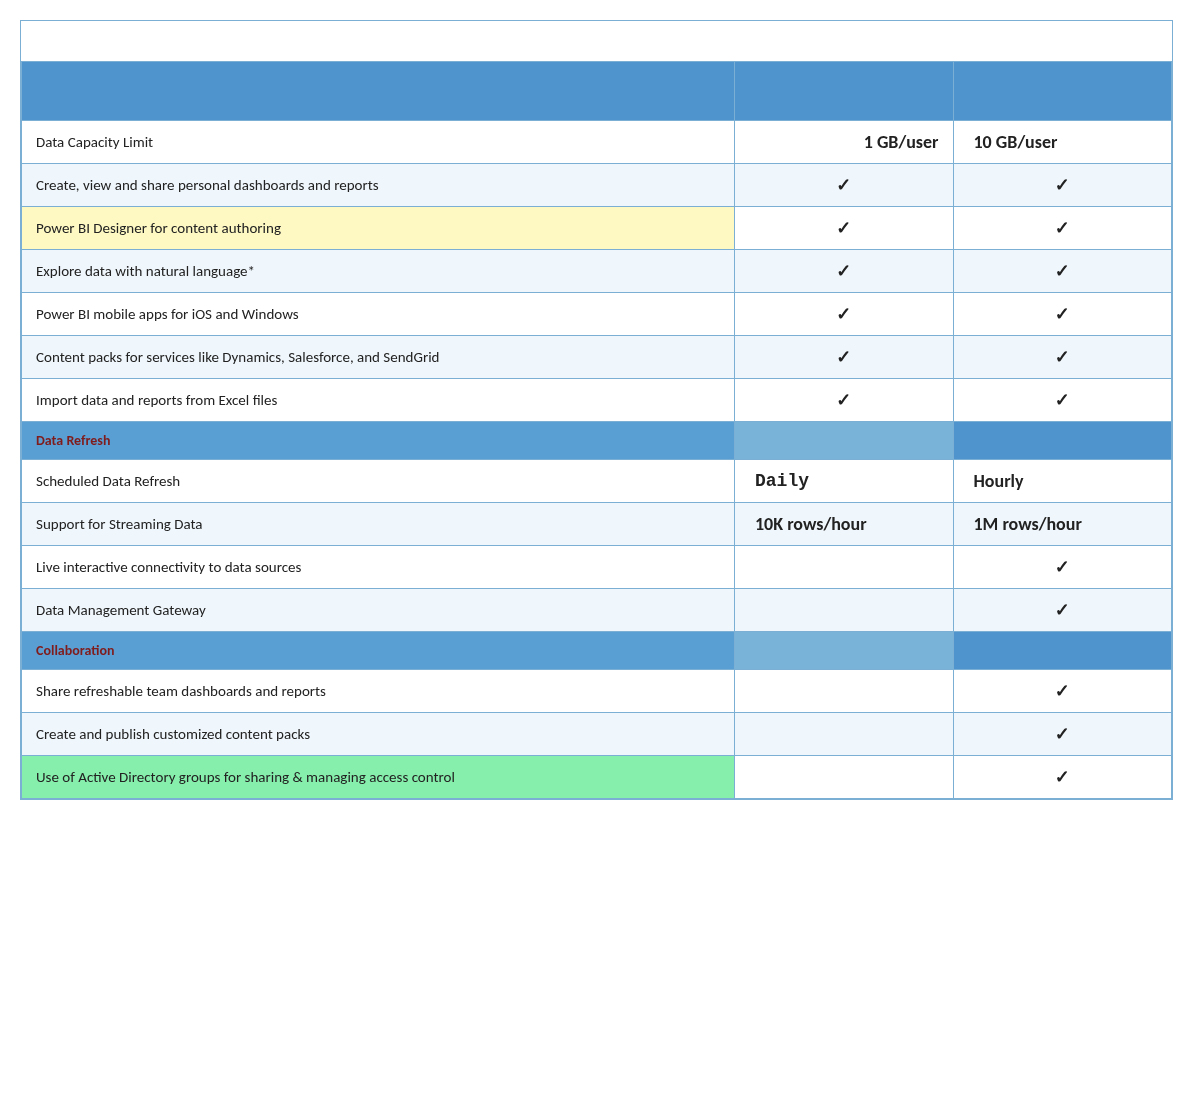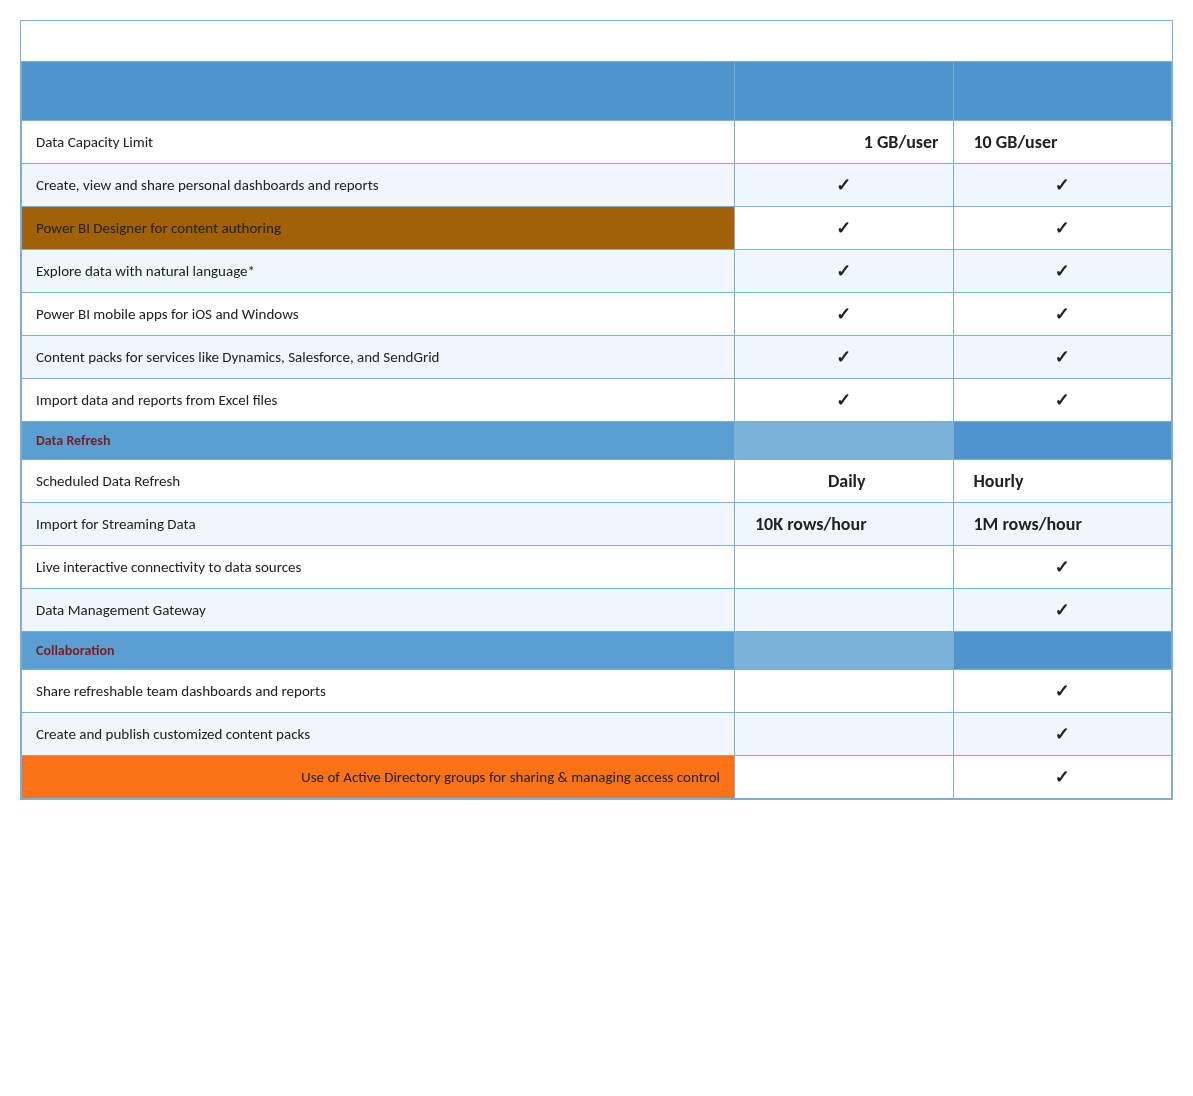--- a/index.html
+++ b/index.html
@@ -91,21 +91,21 @@
           <td style="background-color: rgb(255, 255, 255);">Data Capacity Limit</td>
           <td class="check-col" style="background-color: rgb(255, 255, 255); text-align: right; padding-left: 20px;">1 GB/user</td>
           <td class="check-col" style="background-color: rgb(255, 255, 255); text-align: left; padding-left: 20px;">10 GB/user</td>
         </tr>
         <tr class="data-row">
           <td style="background-color: rgb(240, 247, 252);">Create, view and share personal dashboards and reports</td>
           <td class="check-col" style="background-color: rgb(240, 247, 252);">✓</td>
           <td class="check-col" style="background-color: rgb(240, 247, 252);">✓</td>
         </tr>
         <tr class="data-row">
-          <td style="background-color: #a16207;">Power BI Designer for content authoring</td>
+          <td style="background-color: #fef9c3;">Power BI Designer for content authoring</td>
           <td class="check-col" style="background-color: rgb(255, 255, 255);">✓</td>
           <td class="check-col" style="background-color: rgb(255, 255, 255);">✓</td>
         </tr>
         <tr class="data-row">
           <td style="background-color: rgb(240, 247, 252);">Explore data with natural language*</td>
           <td class="check-col" style="background-color: rgb(240, 247, 252);">✓</td>
           <td class="check-col" style="background-color: rgb(240, 247, 252);">✓</td>
         </tr>
         <tr class="data-row">
           <td style="background-color: rgb(255, 255, 255);">Power BI mobile apps for iOS and Windows</td>
@@ -122,25 +122,25 @@
           <td class="check-col" style="background-color: rgb(255, 255, 255);">✓</td>
           <td class="check-col" style="background-color: rgb(255, 255, 255);">✓</td>
         </tr>
         <tr class="section-header">
           <td style="background-color: rgb(90, 159, 212);">Data Refresh</td>
           <td class="empty-col" style="background-color: rgb(122, 179, 216);"></td>
           <td class="empty-col-pro" style="background-color: rgb(79, 148, 205);"></td>
         </tr>
         <tr class="data-row">
           <td style="background-color: rgb(255, 255, 255);">Scheduled Data Refresh</td>
-          <td class="check-col" style="background-color: rgb(255, 255, 255); text-align: center; padding-left: 20px;">Daily</td>
+          <td class="check-col" style="background-color: rgb(255, 255, 255); text-align: left; padding-left: 20px; font-family: Liberation Mono, monospace;">Daily</td>
           <td class="check-col" style="background-color: rgb(255, 255, 255); text-align: left; padding-left: 20px;">Hourly</td>
         </tr>
         <tr class="data-row">
-          <td style="background-color: rgb(240, 247, 252);">Import for Streaming Data</td>
+          <td style="background-color: rgb(240, 247, 252);">Support for Streaming Data</td>
           <td class="check-col" style="background-color: rgb(240, 247, 252); text-align: left; padding-left: 20px;">10K rows/hour</td>
           <td class="check-col" style="background-color: rgb(240, 247, 252); text-align: left; padding-left: 20px;">1M rows/hour</td>
         </tr>
         <tr class="data-row">
           <td style="background-color: rgb(255, 255, 255);">Live interactive connectivity to data sources</td>
           <td class="check-col" style="background-color: rgb(255, 255, 255);"></td>
           <td class="check-col" style="background-color: rgb(255, 255, 255);">✓</td>
         </tr>
         <tr class="data-row">
           <td style="background-color: rgb(240, 247, 252);">Data Management Gateway</td>
@@ -156,19 +156,19 @@
           <td style="background-color: rgb(255, 255, 255);">Share refreshable team dashboards and reports</td>
           <td class="check-col" style="background-color: rgb(255, 255, 255);"></td>
           <td class="check-col" style="background-color: rgb(255, 255, 255);">✓</td>
         </tr>
         <tr class="data-row">
           <td style="background-color: rgb(240, 247, 252);">Create and publish customized content packs</td>
           <td class="check-col" style="background-color: rgb(240, 247, 252);"></td>
           <td class="check-col" style="background-color: rgb(240, 247, 252);">✓</td>
         </tr>
         <tr class="data-row">
-          <td style="background-color: #f97316; text-align: right;">Use of Active Directory groups for sharing &amp; managing access control</td>
+          <td style="background-color: #86efac;">Use of Active Directory groups for sharing &amp; managing access control</td>
           <td class="check-col" style="background-color: rgb(255, 255, 255);"></td>
           <td class="check-col" style="background-color: rgb(255, 255, 255);">✓</td>
         </tr>
       </tbody>
   </table>
 </div>
 
 </body></html>

